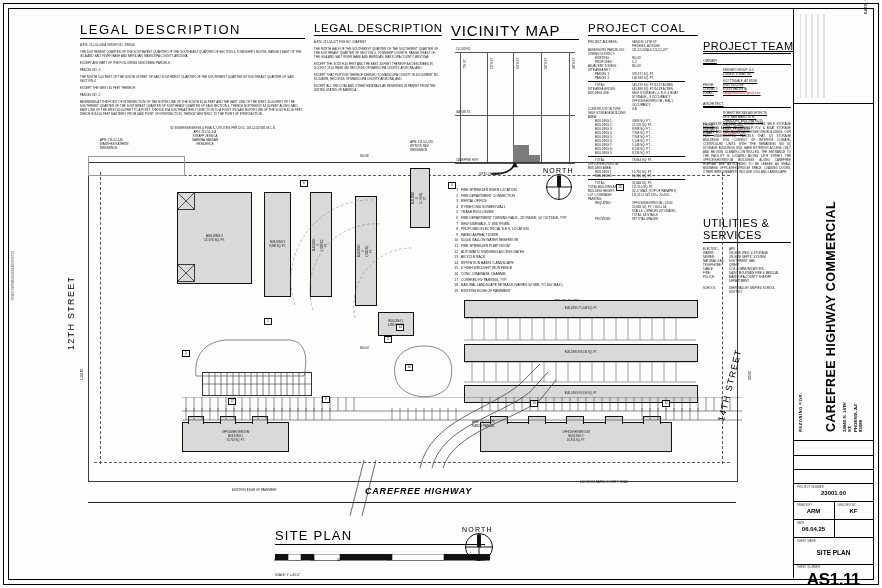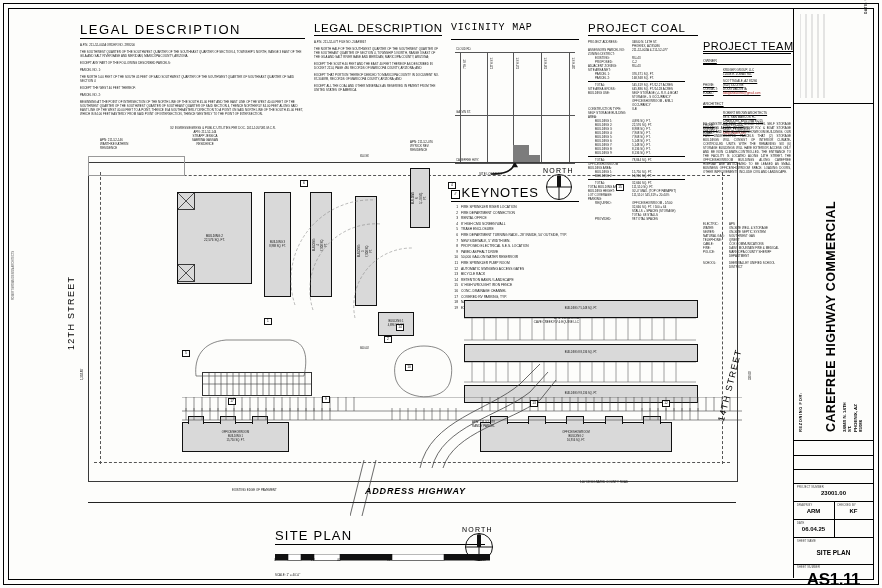--- a/index.html
+++ b/index.html
@@ -108,21 +108,21 @@
     <div class="tiny" style="margin-top:4px;">
       <p class="para">A.P.N. 211-52-077    FILE NO. 20AF3867</p>
       <p class="para">THE NORTH HALF OF THE SOUTHWEST QUARTER OF THE SOUTHWEST QUARTER OF THE SOUTHEAST QUARTER OF SECTION 4, TOWNSHIP 5 NORTH, RANGE 3 EAST OF THE GILA AND SALT RIVER BASE AND MERIDIAN, MARICOPA COUNTY, ARIZONA;</p>
       <p class="para">EXCEPT THE SOUTH 40 FEET AND THE EAST 40 FEET THEREOF AS DESCRIBED IN DOCKET 2114, PAGE 480 RECORDS OF MARICOPA COUNTY, ARIZONA; AND</p>
       <p class="para">EXCEPT THAT PORTION THEREOF DEEDED TO MARICOPA COUNTY IN DOCUMENT NO. 87-304898, RECORDS OF MARICOPA COUNTY, ARIZONA; AND</p>
       <p class="para">EXCEPT ALL THE COAL AND OTHER MINERALS AS RESERVED IN PATENT FROM THE UNITED STATES OF AMERICA.</p>
     </div>
   </div>
 
   <div class="block" style="left:451px;top:22px;width:128px;">
-    <div class="hdr ttl hdr-rule" style="padding-bottom:6px;font-size:10px;letter-spacing:.8px;font-family:Liberation Mono, monospace;">VICINITY MAP</div>
+    <div class="hdr ttl hdr-rule" style="padding-bottom:0;font-size:15px;letter-spacing:.8px;">VICINITY MAP</div>
 
     <div style="position:relative;height:145px;margin-top:3px;">
 
       <div class="vm-line" style="left:4px;top:9px;width:120px;height:.7px;"></div>
       <div class="vm-lbl" style="left:5px;top:3.5px;">CLOUD RD.</div>
 
       <div class="vm-line" style="left:4px;top:72px;width:120px;height:.7px;"></div>
       <div class="vm-lbl" style="left:5px;top:66.5px;">GALVIN ST.</div>
 
       <div class="vm-line" style="left:4px;top:120px;width:120px;height:.7px;"></div>
@@ -158,24 +158,20 @@
           <circle cx="14" cy="14" r="12.5" fill="none" stroke="#111" stroke-width="1"></circle>
           <line x1="14" y1="1.5" x2="14" y2="26.5" stroke="#111" stroke-width="1"></line>
           <line x1="1.5" y1="14" x2="26.5" y2="14" stroke="#111" stroke-width="1"></line>
           <path d="M12,2.5 l4,0 l0,11.5 l-4,0 z" fill="#111"></path>
         </svg>
       </div>
     </div>
   </div>
 
   <div class="block" style="left:451px;top:185px;width:128px;">
-    <div style="display:flex;align-items:flex-end;gap:2px;border-bottom:1.2px solid #000;padding-bottom:1px;">
-      <div style="width:6.5px;height:6.5px;border:1px solid #000;font-size:4px;line-height:6.5px;text-align:center;margin-bottom:1.5px;">#</div>
-      <div class="hdr ttl" style="font-size:13px;letter-spacing:.8px;">KEYNOTES</div>
-    </div>
     <div class="tiny2" style="margin-top:3px;">
       <div class="kn-row">
           <span class="kn-num">1</span>
           <span class="kn-txt">FIRE SPRINKLER RISER LOCATION</span>
         </div>
       <div class="kn-row">
           <span class="kn-num">2</span>
           <span class="kn-txt">FIRE DEPARTMENT CONNECTION</span>
         </div>
       <div class="kn-row">
@@ -487,20 +483,22 @@
           </div>
       </div>
     </div>
   </div>
 
   <div class="block" style="left:703px;top:118px;width:88px;">
     <div class="tiny" style="margin-top:4px;text-align:justify;">TO CONSTRUCT NINE (9) SINGLE LEVEL SELF STORAGE BUILDINGS ALONG W/ EXTERIOR R.V. &amp; BOAT STORAGE SPACES AND TWO (2) OFFICE/SHOWROOM BUILDINGS. OUR TWO UNDEVELOPED PARCELS THAT (2) STORAGE BUILDINGS WILL CONSIST OF INTERIOR CLIMATE-CONTROLLED UNITS WITH THE REMAINING SIX (6) STORAGE BUILDINGS WILL HAVE EXTERIOR ACCESS ONLY AND BE NON CLIMATE-CONTROLLED. THE ENTRANCE TO THE FACILITY IS LOCATED ALONG 14TH STREET. THE OFFICE/SHOWROOM BUILDINGS ALONG CAREFREE HIGHWAY ARE ANTICIPATED TO BE LEASED AS SMALL BUSINESS OFFICE/SHOWROOM SPACE. LOADING DOORS, OTHER IMPROVEMENTS INCLUDE CIVIL AND LANDSCAPE.</div>
   </div>
 
   <div class="block" style="left:703px;top:218px;width:88px;">
+    <div class="hdr ttl hdr-rule" style="padding-bottom:1px;font-size:11px;letter-spacing:.4px;white-space:pre-line;line-height:11.5px;">UTILITIES &amp;
+SERVICES</div>
     <div class="tiny" style="margin-top:4px;">
       <div class="ur">
           <span class="l">ELECTRIC:</span>
           <span class="r">APS</span>
         </div>
       <div class="ur">
           <span class="l">WATER:</span>
           <span class="r">ON-SITE WELL &amp; STORAGE</span>
         </div>
       <div class="ur">
@@ -866,21 +864,21 @@
 
     <div class="dimtxt" style="left:300px;top:4px;">654.96'</div>
     <div class="dimtxt" style="left:300px;top:196px;">660.00'</div>
     <div class="dimv" style="left:20px;top:230px;">1,318.80'</div>
     <div class="dimv" style="left:688px;top:230px;">330.00'</div>
 
     <div class="stnamev" style="left:6px;top:200px;">12TH  STREET</div>
     <div class="stnamev" style="left:656px;top:270px;transform:rotate(-76deg);">14TH  STREET</div>
 
     <div style="position:absolute;left:28px;top:352px;width:648px;height:1.1px;background:#222;"></div>
-    <div class="stname" style="left:305px;top:336px;font-style:italic;font-weight:bold;letter-spacing:.8px;">ADDRESS HIGHWAY</div>
+    <div class="stname" style="left:305px;top:336px;font-style:italic;font-weight:bold;letter-spacing:.8px;">CAREFREE HIGHWAY</div>
   </div>
 
   <div class="block" style="left:275px;top:528px;width:260px;">
     <div class="hdr ttl" style="font-size:13px;letter-spacing:1.2px;border-bottom:1.1px solid #000;padding-bottom:1px;width:210px;">SITE PLAN</div>
     <div style="position:relative;margin-top:4px;height:16px;">
       <svg width="215" height="9">
         <rect x="0" y="0" width="13" height="6.5" fill="#111"></rect>
         <rect x="13" y="0" width="13" height="6.5" fill="#fff" stroke="#111" stroke-width=".6"></rect>
         <rect x="26" y="0" width="13" height="6.5" fill="#111"></rect>
         <rect x="39" y="0" width="26" height="6.5" fill="#fff" stroke="#111" stroke-width=".6"></rect>

